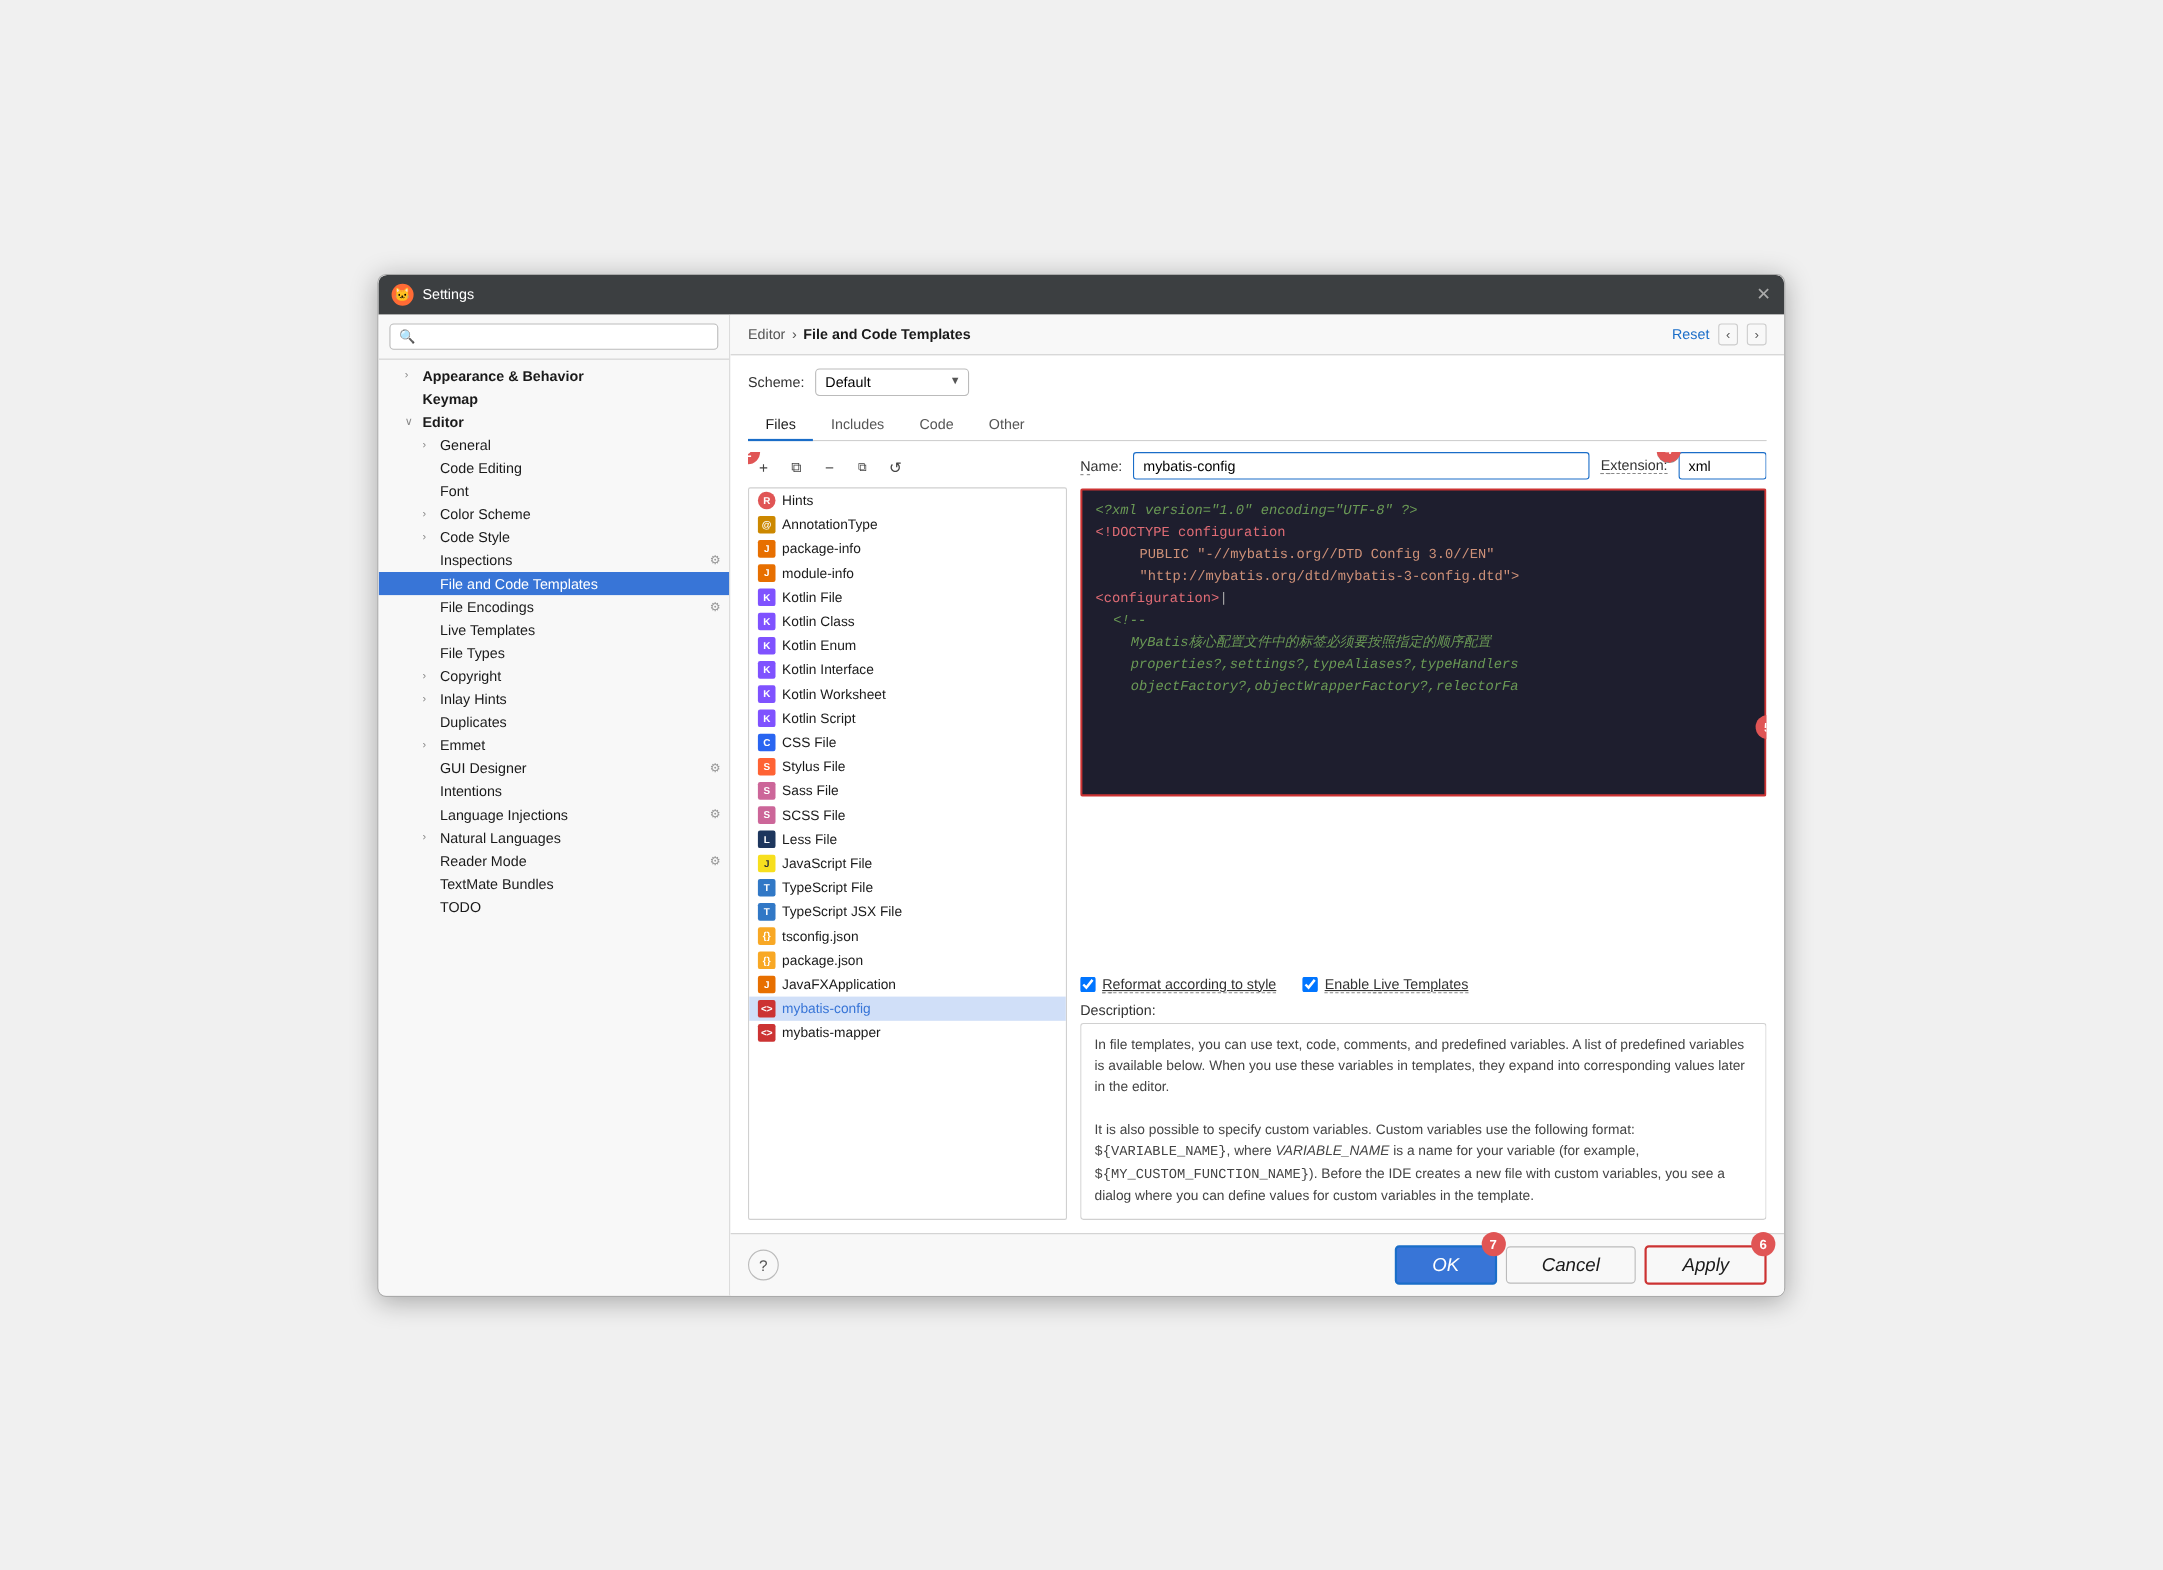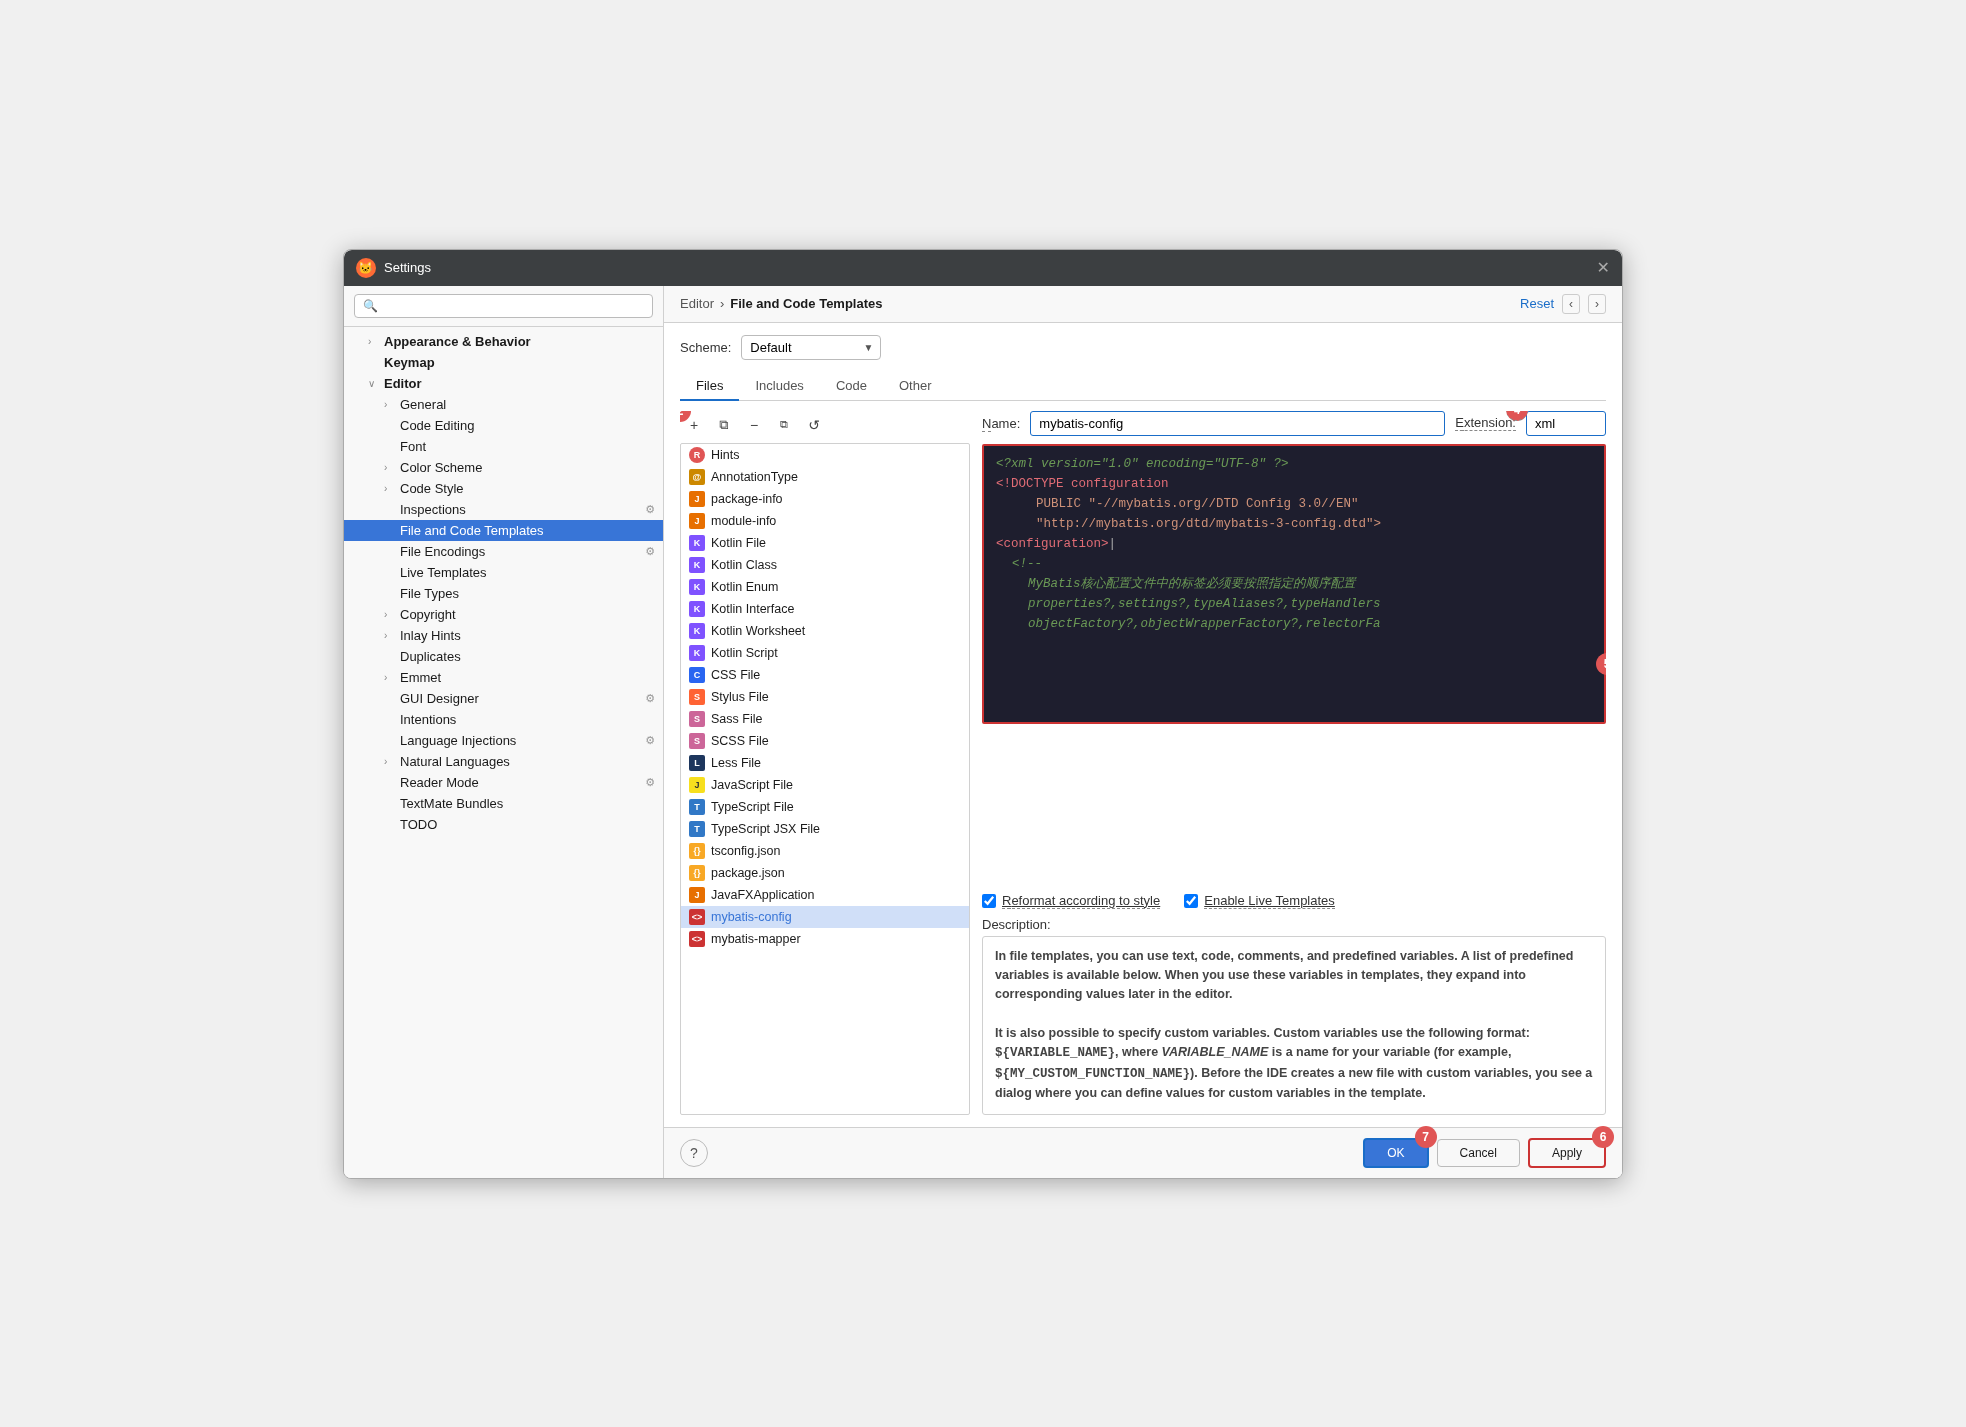--- a/index.html
+++ b/index.html
@@ -420,42 +420,42 @@
       border: 1px solid #d0d0d0;
       border-radius: 3px;
       padding: 10px 12px;
       font-size: 12.5px;
       color: #444;
       line-height: 1.55;
       background: #fff;
       flex-shrink: 0;
       overflow-y: auto;
       max-height: 180px;
-      font-weight: bold;
     }
 
     
     .bottom-bar {
       display: flex;
       align-items: center;
       justify-content: flex-end;
       padding: 10px 16px;
       border-top: 1px solid #d0d0d0;
       background: #f8f8f8;
       gap: 8px;
       flex-shrink: 0;
     }
     .btn {
-      padding: 6px 22px;
+      padding: 6px 32px;
       border-radius: 4px;
-      font-size: 12px;
+      font-size: 17px;
       cursor: pointer;
       border: 1px solid #bbb;
       background: #f8f8f8;
       color: #1a1a1a;
+      font-style: italic;
     }
     .btn-primary {
       background: #3875d7;
       color: white;
       border: 2px solid #1a6dc8;
     }
     .btn-apply {
       border: 2px solid #cc3333;
     }
 

